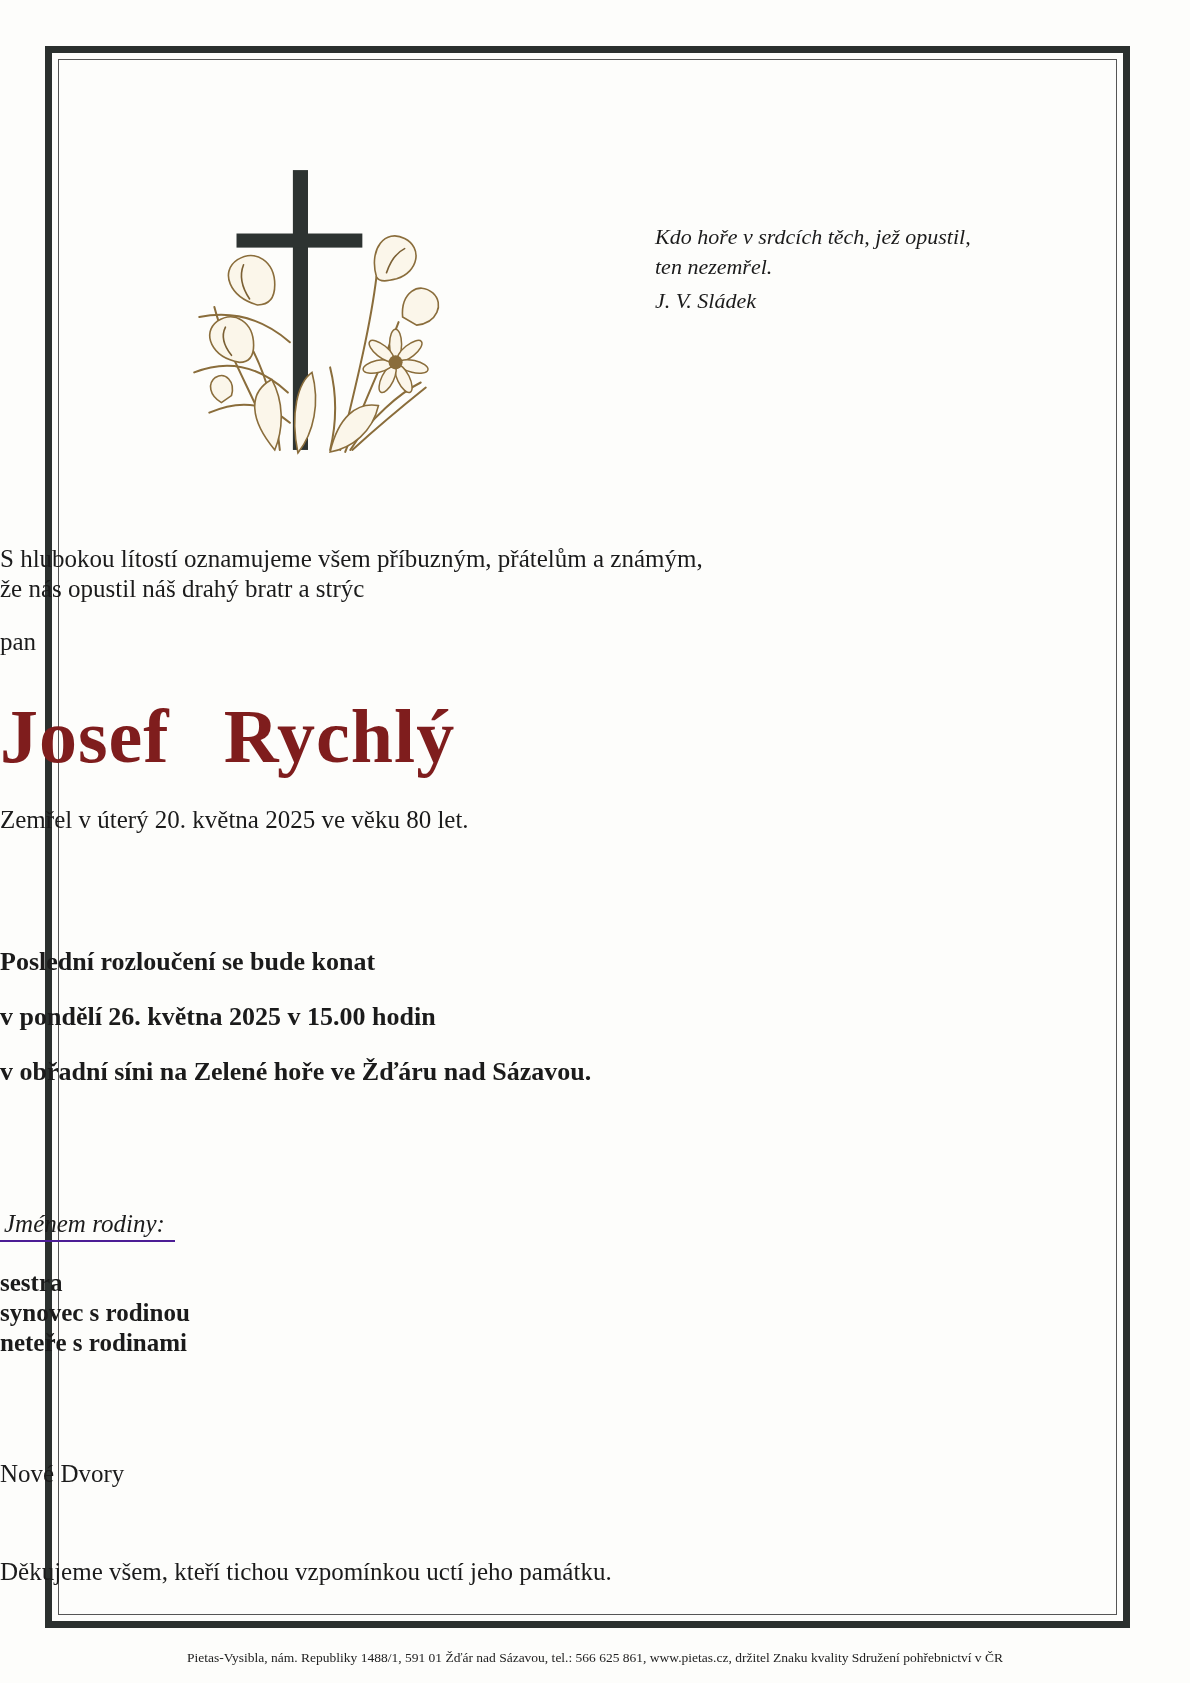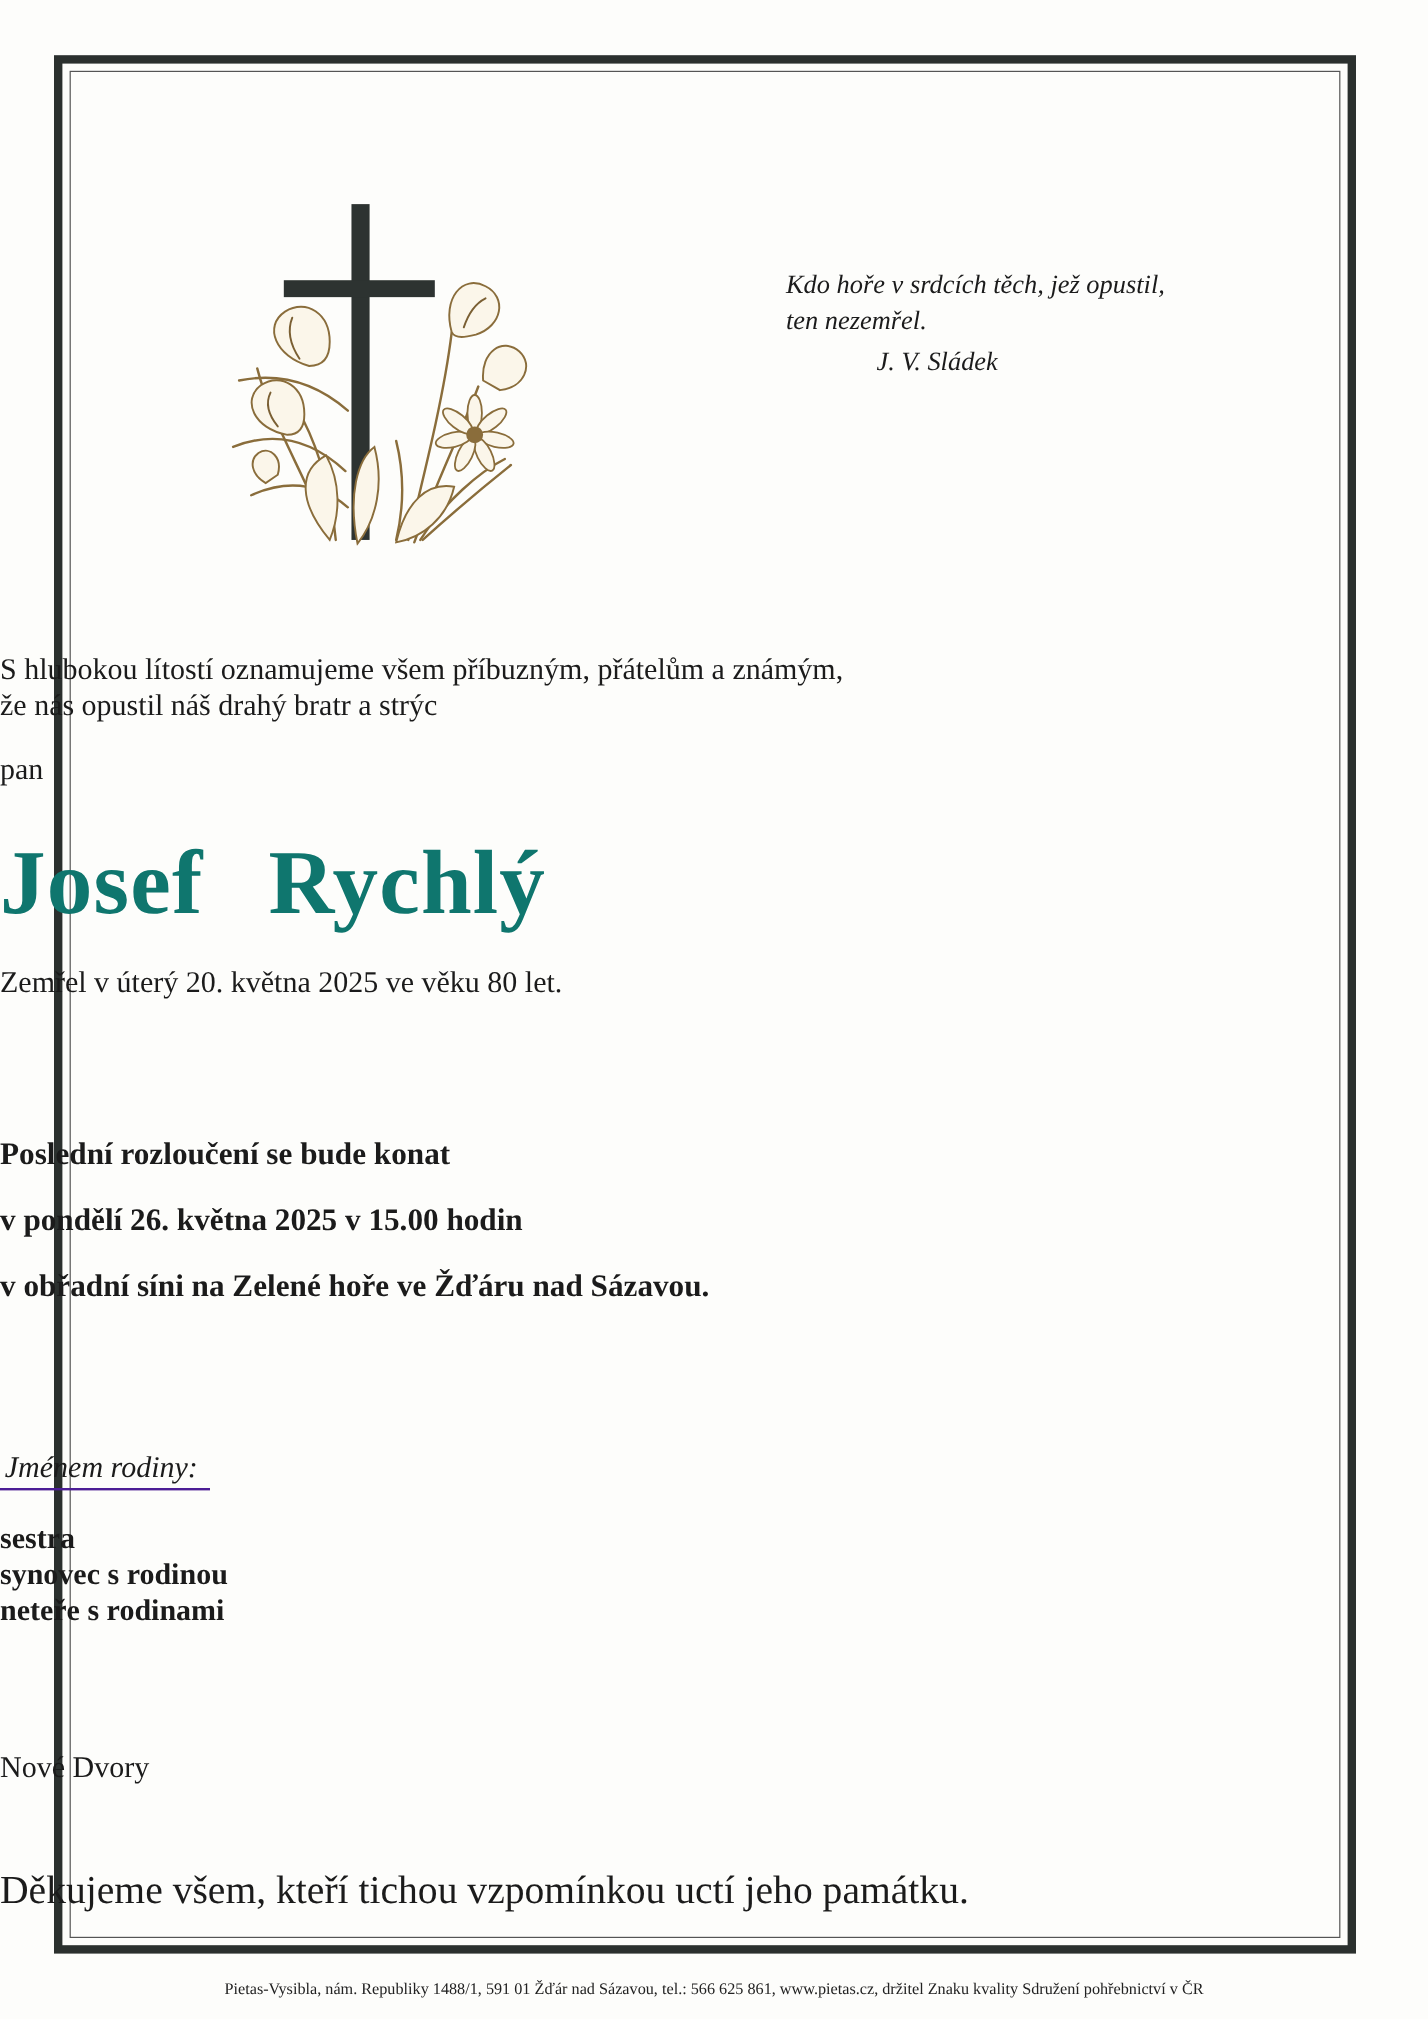--- a/index.html
+++ b/index.html
@@ -19,37 +19,37 @@
   }
   .frame-inner{
     position:absolute;left:6px;top:6px;right:6px;bottom:6px;
     border:1px solid #555;
   }
   .art{position:absolute;left:176px;top:156px;width:268px;height:302px;}
   .quote{
     position:absolute;left:655px;top:222px;width:330px;
     font-style:italic;font-size:22px;line-height:30px;text-align:left;
   }
-  .quote .author{text-align:center;padding-right:78px;margin-top:4px;}
+  .quote .author{text-align:left;padding-right:78px;margin-top:4px;}
   .centerblock{position:absolute;left:0;width:1120px;text-align:left;}
   .announce{top:544px;font-size:25px;line-height:30px;}
   .honorific{top:628px;font-size:25px;}
   .deceased{
     top:694px;
     font-size:76px;font-weight:bold;line-height:84px;
     letter-spacing:1px;word-spacing:0.45em;
-    color:#0f766e;
+    color:#7f1d1d;
   }
   .deathline{top:806px;font-size:25px;}
   .funeral{top:934px;font-size:26px;font-weight:bold;line-height:55px;}
   .family-head{top:1210px;font-size:25px;font-style:italic;}
   .family-head .ul{border-bottom:2px solid #4c1d95;padding:0 10px 3px 4px;margin-top:28px;}
   .family-list{top:1268px;font-size:25px;font-weight:bold;line-height:30px;}
   .place{top:1460px;font-size:25px;}
-  .thanks{top:1558px;font-size:33px;}
+  .thanks{top:1558px;font-size:25px;}
   .footer{
     position:absolute;left:0;top:1638px;width:1190px;
     text-align:center;font-size:13.5px;color:#222;margin-top:12px;
   }
 </style>
 </head>
 <body>
 
 <div class="sheet">
 

